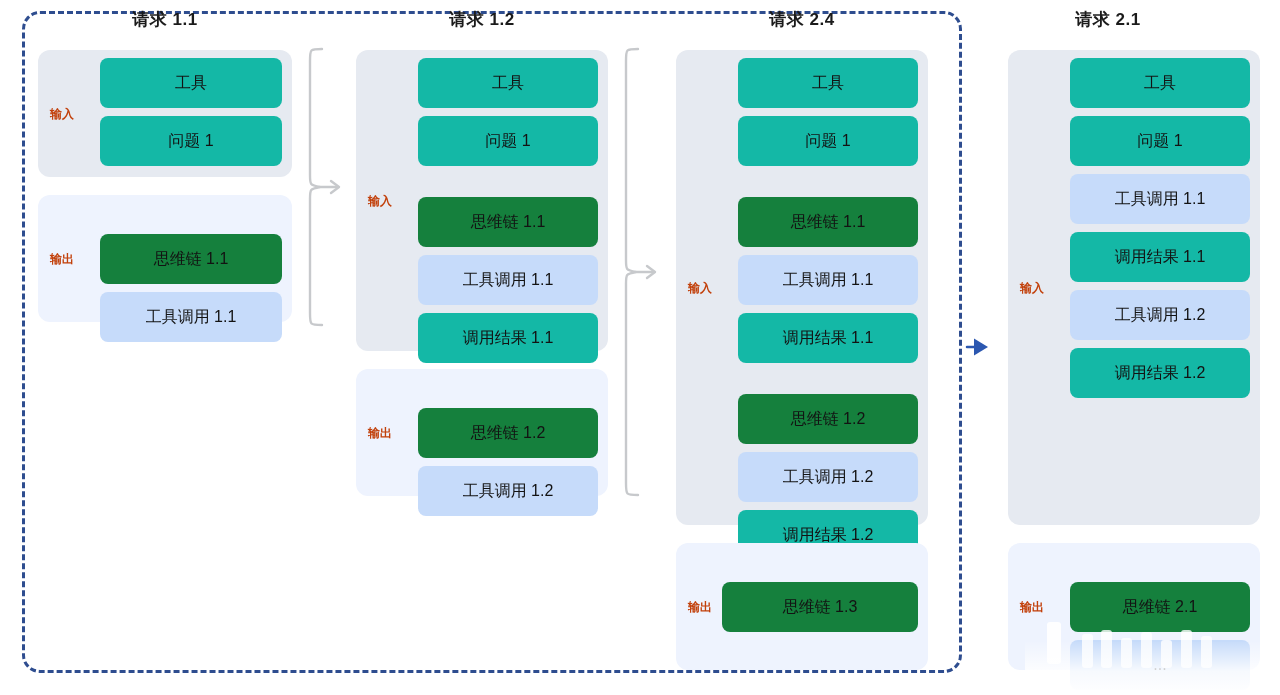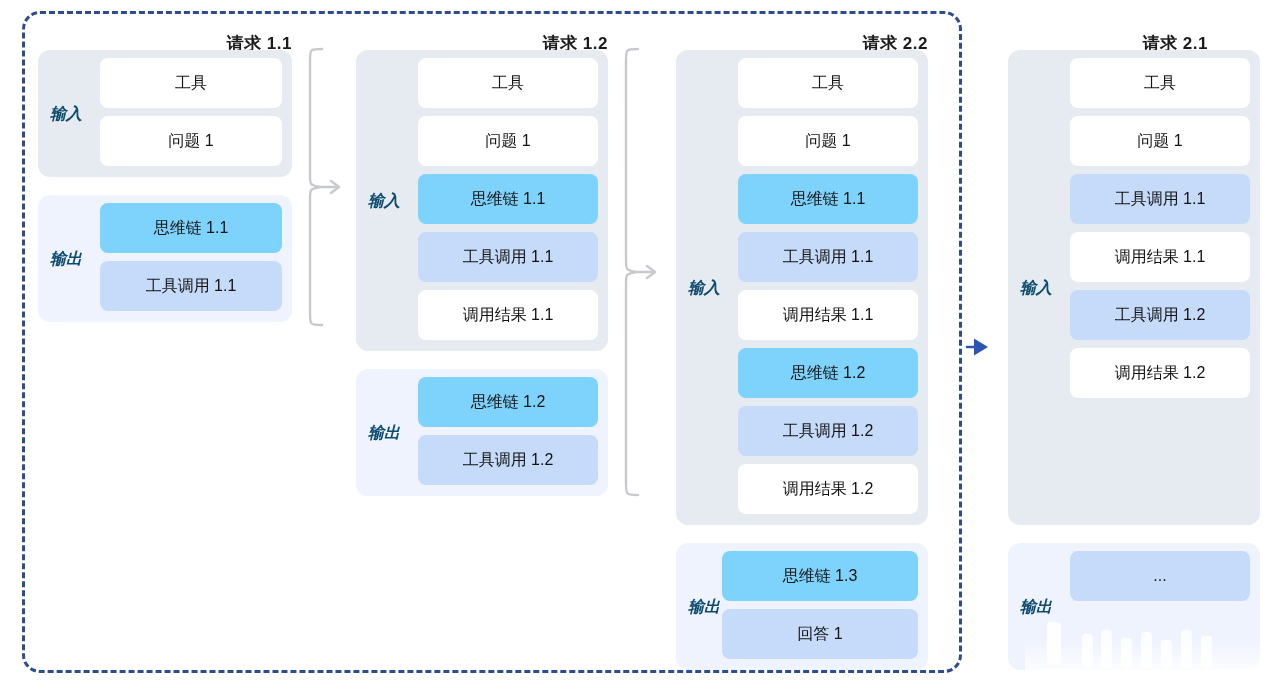--- a/index.html
+++ b/index.html
@@ -33,48 +33,47 @@
     background: transparent;
   }
 
   
   .col {
     position: absolute;
     top: 0;
   }
   .col-title {
     position: absolute;
-    top: 32px;
+    top: 8px;
     width: 100%;
-    text-align: right;
+    text-align: center;
     font-size: 17px;
     font-weight: bold;
     color: #1b1b1b;
     letter-spacing: 0.5px;
   }
 
   
   .section {
     position: absolute;
     border-radius: 12px;
     box-sizing: border-box;
   }
   .section.input  { background: #e6eaf1; }
   .section.output { background: #eef3fe; }
 
   .section-label {
     position: absolute;
     left: 12px;
     top: 50%;
     transform: translateY(-50%);
-    font-size: 16px;
+    font-size: 12px;
     font-weight: bold;
-    color: #0c4a6e;
+    color: #c2410c;
     white-space: nowrap;
-    font-style: italic;
   }
 
   .chips {
     position: absolute;
     top: 8px;
     bottom: 8px;
     right: 10px;
   }
 
   .chip {
@@ -83,22 +82,22 @@
     border-radius: 8px;
     text-align: center;
     font-size: 16px;
     color: #131313;
     margin-bottom: 8px;
     box-sizing: border-box;
     white-space: nowrap;
   }
   .chip:last-child { margin-bottom: 0; }
 
-  .chip.gray      { background: #ffffff; }
-  .chip.blue      { background: #7dd3fc; }
+  .chip.gray      { background: #14b8a6; }
+  .chip.blue      { background: #15803d; margin-top: 31px; }
   .chip.lightblue { background: #c6dbfa; }
 
   
   .brace {
     position: absolute;
     pointer-events: none;
   }
 
   
   .blue-arrow {
@@ -175,41 +174,40 @@
     </div>
   </div>
 
   <svg class="brace" style="left:616px; top:45px; width:46px; height:455px;" viewBox="0 0 46 455">
     <path d="M22,4 C10,4 10,4 10,16 L10,215 C10,225 10,225 20,227 C10,229 10,229 10,239 L10,438 C10,450 10,450 22,450" fill="none" stroke="#c7c9cc" stroke-width="2.4" stroke-linecap="round"></path>
     <path d="M20,227 L38,227" fill="none" stroke="#c7c9cc" stroke-width="2.4" stroke-linecap="round"></path>
     <path d="M31,221 L39,227 L31,233" fill="none" stroke="#c7c9cc" stroke-width="2.4" stroke-linecap="round" stroke-linejoin="round"></path>
   </svg>
 
   <div class="col" style="left:676px; width:252px; height:695px;">
-    <div class="col-title">请求 2.2</div>
+    <div class="col-title">请求 2.4</div>
 
     <div class="section input" style="left:0px; top:50px; width:252px; height:475px;">
       <div class="section-label">输入</div>
       <div class="chips" style="left:62px;">
         <div class="chip gray">工具</div>
         <div class="chip gray">问题 1</div>
         <div class="chip blue">思维链 1.1</div>
         <div class="chip lightblue">工具调用 1.1</div>
         <div class="chip gray">调用结果 1.1</div>
         <div class="chip blue">思维链 1.2</div>
         <div class="chip lightblue">工具调用 1.2</div>
         <div class="chip gray">调用结果 1.2</div>
       </div>
     </div>
 
     <div class="section output" style="left:0px; top:543px; width:252px; height:127px;">
       <div class="section-label">输出</div>
       <div class="chips" style="left:46px;">
         <div class="chip blue">思维链 1.3</div>
-        <div class="chip lightblue">回答 1</div>
       </div>
     </div>
   </div>
 
   <svg class="blue-arrow" viewBox="0 0 28 28">
     <path d="M4,14 L13,14" stroke="#2b57b0" stroke-width="2.5" fill="none" stroke-linecap="round"></path>
     <path d="M11,5.5 L25,14 L11,22.5 Z" fill="#2b57b0"></path>
   </svg>
 
   <div class="col" style="left:1008px; width:200px; height:695px;">
@@ -223,20 +221,21 @@
         <div class="chip lightblue">工具调用 1.1</div>
         <div class="chip gray">调用结果 1.1</div>
         <div class="chip lightblue">工具调用 1.2</div>
         <div class="chip gray">调用结果 1.2</div>
       </div>
     </div>
 
     <div class="section output" style="left:0px; top:543px; width:252px; height:127px;">
       <div class="section-label">输出</div>
       <div class="chips" style="left:62px;">
+        <div class="chip blue">思维链 2.1</div>
         <div class="chip lightblue">...</div>
       </div>
     </div>
   </div>
 
   <svg class="watermark" viewBox="0 0 235 83">
     <defs>
       <linearGradient id="wmfade" x1="0" y1="0" x2="0" y2="1">
         <stop offset="0%" stop-color="#ffffff" stop-opacity="0.05"></stop>
         <stop offset="55%" stop-color="#ffffff" stop-opacity="0.85"></stop>

